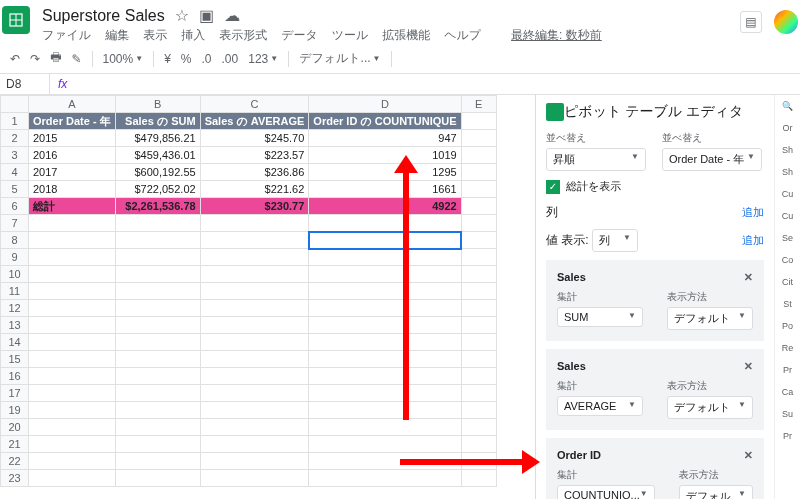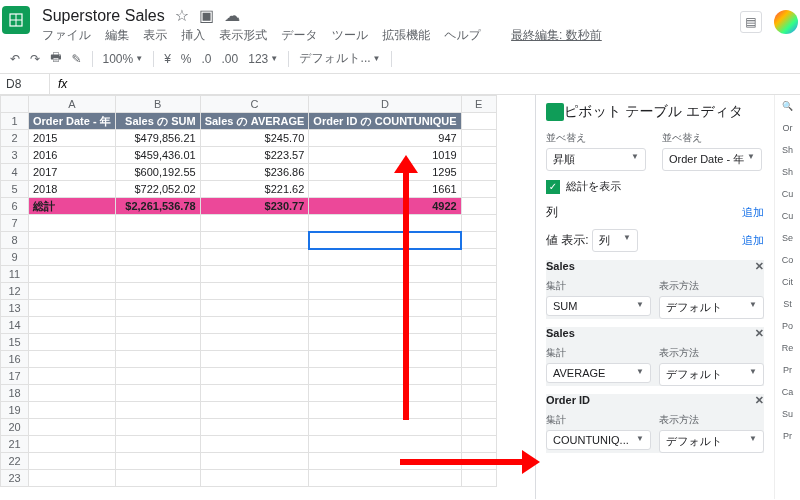--- a/index.html
+++ b/index.html
@@ -14,21 +14,21 @@
 .menubar span{cursor:pointer}
 .lastedit{margin-left:16px;text-decoration:underline}
 .righticons{display:flex;gap:12px;align-items:center;padding-top:4px}
 .righticons .ic{width:22px;height:22px;border:1px solid #dadce0;border-radius:3px;display:flex;align-items:center;justify-content:center;color:#5f6368}
 .avatar{width:24px;height:24px;border-radius:50%;background:linear-gradient(135deg,#f44,#fb0,#3f8,#38f)}
 .toolbar{display:flex;align-items:center;gap:10px;padding:4px 10px;border-bottom:1px solid #e0e0e0;color:#5f6368;font-size:12px}
 .toolbar .sep{width:1px;height:16px;background:#dadce0}
 .toolbar .dd{display:flex;align-items:center;gap:2px}
 .namebox{display:flex;align-items:center;border-bottom:1px solid #e0e0e0}
 .cellname{width:50px;padding:3px 6px;color:#3c4043;font-size:12px;border-right:1px solid #e0e0e0}
-.fx{padding:3px 8px;color:#000000;font-style:italic}
+.fx{padding:3px 8px;color:#6d28d9;font-style:italic}
 .main{display:flex;height:calc(500px - 96px)}
 .sheet{flex:1;overflow:auto;position:relative}
 table{border-collapse:collapse;font-size:11px}
 th,td{border:1px solid #e0e0e0;height:17px;padding:0 4px;text-align:left;white-space:nowrap}
 th{background:#f8f9fa;color:#5f6368;font-weight:normal;text-align:center}
 th.rowhdr{width:28px;background:#f8f9fa;text-align:center}
 .colA{width:80px}.colB{width:85px}.colC{width:105px}.colD{width:130px}.colE{width:35px}
 .pivh td{background:#6b7a8f;color:#fff;font-weight:bold}
 .pivd td:first-child{background:#eef1f6}
 .pivt td{background:#ec4899;font-weight:bold;border-top:1.5px solid #888}
@@ -38,24 +38,24 @@
 .panel{flex:1;padding:8px 10px;overflow:auto}
 .paneltitle{display:flex;align-items:center;font-size:14px;margin-bottom:10px}
 .paneltitle .gicon{width:18px;height:18px;background:#0f9d58;border-radius:2px}
 .row2{display:flex;gap:16px;margin-bottom:8px}
 .lbl{font-size:10px;color:#5f6368;margin-bottom:3px}
 .sel2{border:1px solid #dadce0;border-radius:3px;padding:3px 6px;font-size:11px;display:flex;justify-content:space-between;align-items:flex-start;width:100px;background:#fff}
 .chkrow{display:flex;align-items:center;gap:6px;font-size:11px;margin-bottom:10px}
 .chkrow .chk{width:14px;height:14px;background:#0f9d58;display:flex;align-items:center;justify-content:center;color:#fff;font-size:10px}
 .secrow{display:flex;justify-content:space-between;align-items:center;font-size:12px;margin:8px 0}
 .addlink{color:#1a73e8;font-size:11px;cursor:pointer}
-.valcard{background:#f1f3f4;border-radius:0;padding:0;margin-bottom:8px}
+.valcard{background:#f1f3f4;border-radius:0;padding:11px;margin-bottom:8px}
 .valhead{display:flex;justify-content:space-between;font-size:11px;font-weight:bold;margin-bottom:6px}
 .valhead .x{color:#5f6368;cursor:pointer}
-.valrow{display:flex;gap:8px}
+.valrow{display:flex;gap:24px}
 .valcol{flex:1}
 .sidestrip{width:26px;border-left:1px solid #eee;display:flex;flex-direction:column;align-items:center;gap:12px;padding-top:6px;font-size:9px;color:#5f6368}
 .sidestrip div{cursor:pointer}
 .arrow{position:absolute;pointer-events:none}
 .arrowV{left:400px;top:155px;width:12px;height:265px}
 .arrowV .shaft{position:absolute;left:3px;top:10px;width:6px;height:255px;background:red}
 .arrowV .head{position:absolute;left:-6px;top:0;width:0;height:0;border-left:12px solid transparent;border-right:12px solid transparent;border-bottom:18px solid red}
 .arrowH{left:400px;top:456px;width:140px;height:12px}
 .arrowH .shaft{position:absolute;left:0;top:3px;width:125px;height:6px;background:red}
 .arrowH .head{position:absolute;right:0;top:-6px;width:0;height:0;border-top:12px solid transparent;border-bottom:12px solid transparent;border-left:18px solid red}
@@ -205,20 +205,28 @@
           </tr>
       <tr>
             <th class="rowhdr">9</th>
             <td></td>
             <td></td>
             <td></td>
             <td></td>
             <td></td>
           </tr>
       <tr>
+            <th class="rowhdr">10</th>
+            <td></td>
+            <td></td>
+            <td></td>
+            <td></td>
+            <td></td>
+          </tr>
+      <tr>
             <th class="rowhdr">11</th>
             <td></td>
             <td></td>
             <td></td>
             <td></td>
             <td></td>
           </tr>
       <tr>
             <th class="rowhdr">12</th>
             <td></td>
@@ -254,28 +262,20 @@
       <tr>
             <th class="rowhdr">16</th>
             <td></td>
             <td></td>
             <td></td>
             <td></td>
             <td></td>
           </tr>
       <tr>
             <th class="rowhdr">17</th>
-            <td></td>
-            <td></td>
-            <td></td>
-            <td></td>
-            <td></td>
-          </tr>
-      <tr>
-            <th class="rowhdr">18</th>
             <td></td>
             <td></td>
             <td></td>
             <td></td>
             <td></td>
           </tr>
       <tr>
             <th class="rowhdr">19</th>
             <td></td>
             <td></td>

